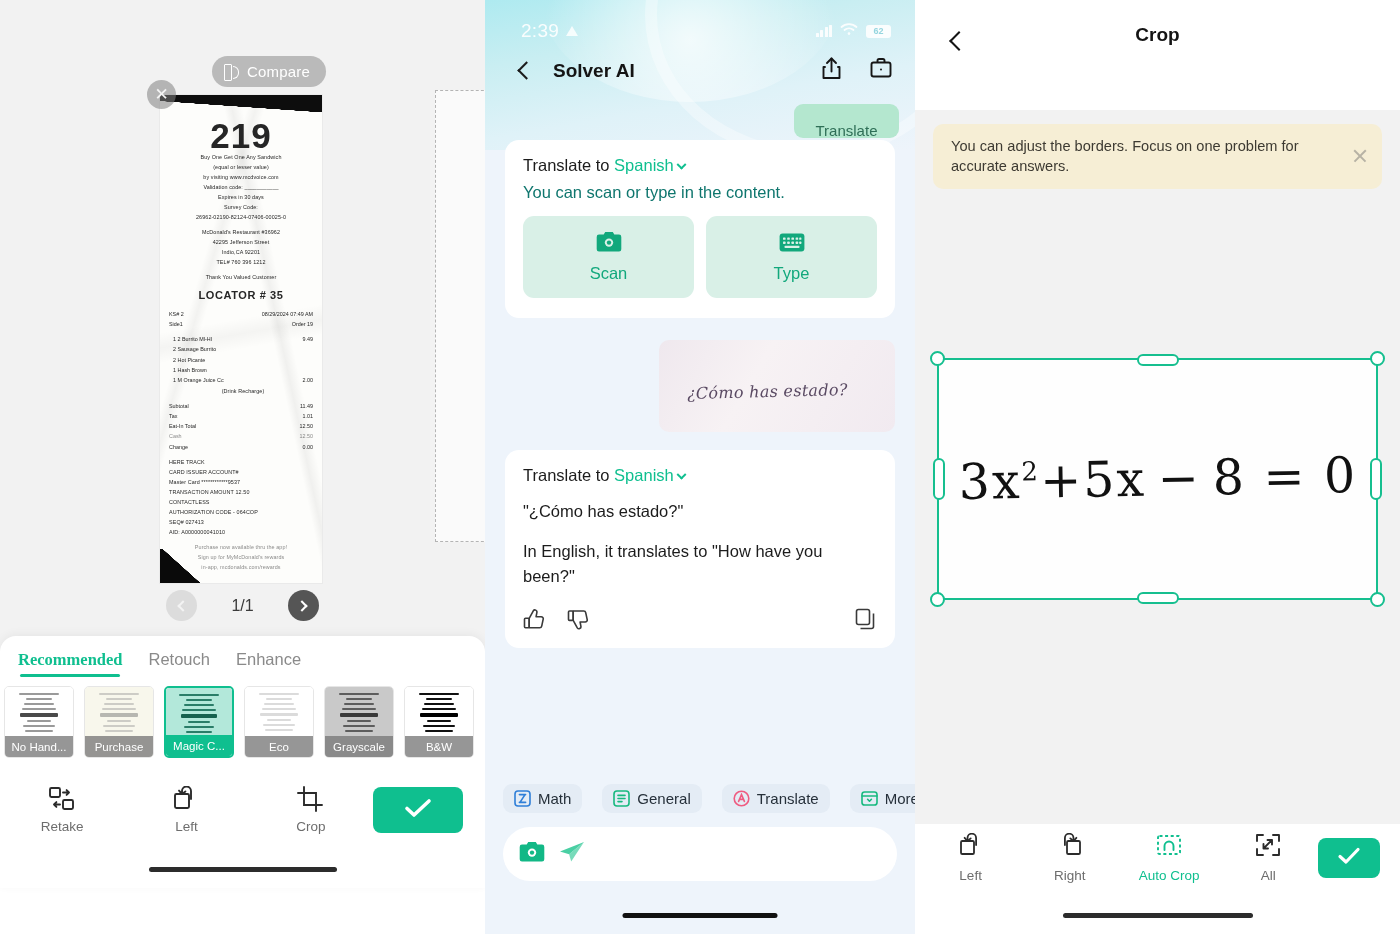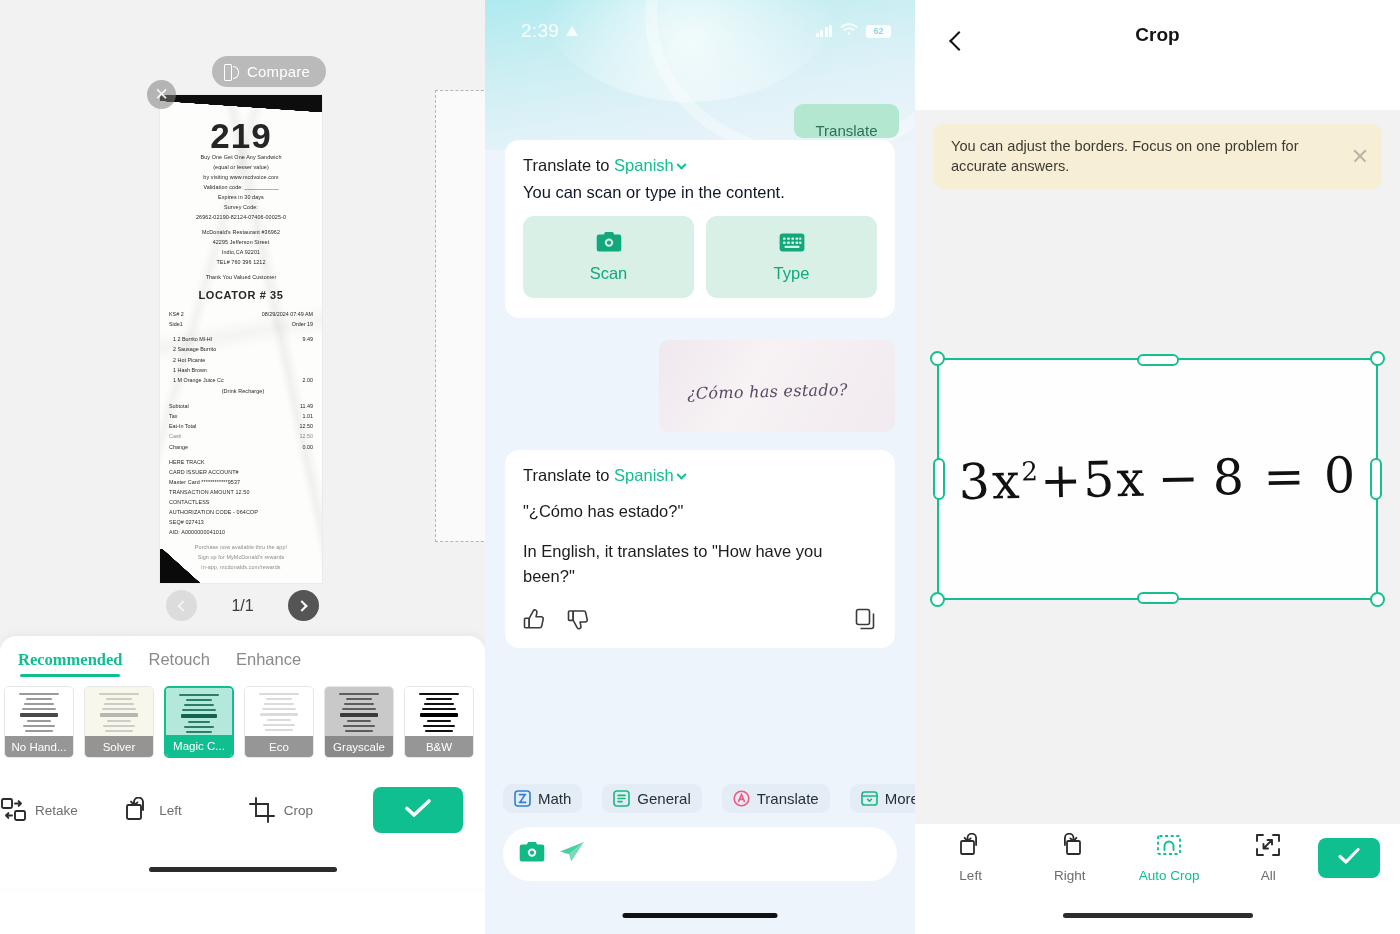--- a/index.html
+++ b/index.html
@@ -103,21 +103,21 @@
   .film-cap {
     position: absolute; left: 0; right: 0; bottom: 0; height: 21px;
     background: rgba(120,120,120,.78); color: #fff; font-size: 11.5px;
     display: flex; align-items: center; justify-content: center; white-space: nowrap;
   }
   .film.sel .film-cap { background: #0fbf8f; }
   .tn-lines { position: absolute; inset: 0; padding: 6px 5px; }
   .tn-lines i { display: block; height: 2px; background: #9a9a9a; margin: 0 auto 3px; border-radius: 1px; filter: blur(.5px); }
 
   .p1-tools { position: absolute; left: 0; right: 0; bottom: 42px; height: 72px; display: flex; align-items: center; }
-  .tool { flex: 1; display: flex; flex-direction: row; align-items: center; gap: 7px; }
+  .tool { flex: 1; display: flex; flex-direction: column; align-items: center; gap: 7px; }
   .tool-lbl { font-size: 13.5px; color: #6d6d6d; }
   .tool svg { display: block; }
   .done-btn {
     flex: 0 0 90px; margin-right: 22px; height: 46px; border-radius: 8px; background: #0fbf8f;
     display: flex; align-items: center; justify-content: center;
   }
   .home-ind { position: absolute; left: 50%; transform: translateX(-50%); bottom: 16px; width: 188px; height: 5px; border-radius: 3px; background: #2c2c2c; }
 
   
   .panel2 { position: relative; flex: 0 0 430px; width: 430px; height: 934px; background: #eef4fb; overflow: hidden; }
@@ -146,21 +146,21 @@
     border-radius: 9px; background: #b4e7cf; color: #2f6f57; font-size: 15px;
     display: flex; align-items: center; justify-content: center; overflow: hidden;
   }
   .chip-cut span { position: relative; top: 9px; }
 
   .p2-body { position: absolute; left: 0; right: 0; top: 140px; bottom: 154px; padding: 0 20px; }
   .card-wide { background: #fff; border-radius: 14px; padding: 16px 18px 20px; }
   .tl-head { font-size: 16.5px; color: #1c1c1c; margin-bottom: 8px; }
   .tl-lang { color: #0fbf8f; }
   .tl-caret { display: inline-block; width: 7px; height: 7px; border-right: 2px solid #0fbf8f; border-bottom: 2px solid #0fbf8f; transform: rotate(45deg) translate(-2px,-2px); margin-left: 4px; }
-  .tl-sub { font-size: 16.5px; color: #0f172a; margin-bottom: 14px; }
+  .tl-sub { font-size: 16.5px; color: #0f766e; margin-bottom: 14px; }
   .act-row { display: flex; gap: 12px; }
   .act {
     flex: 1; height: 82px; border-radius: 11px; background: #d9f0e7;
     display: flex; flex-direction: column; align-items: center; justify-content: center; gap: 7px;
   }
   .act-lbl { font-size: 16.5px; color: #12a87c; }
 
   .user-bubble {
     margin: 22px 0 0 auto; width: 236px; height: 92px; border-radius: 10px;
     background: linear-gradient(120deg, #efe8ee 0%, #f7f2f4 40%, #f1eaf0 100%);
@@ -372,21 +372,21 @@
                 <i style="width:70%"></i>
                 <i style="width:46%"></i>
                 <i style="width:52%"></i>
                 <i style="width:60%"></i>
                 <i style="width:66%;height:4px;background:#6a6a6a"></i>
                 <i style="width:40%"></i>
                 <i style="width:55%"></i>
                 <i style="width:48%"></i>
               </div>
           </div>
-          <div class="film-cap">Solver</div>
+          <div class="film-cap">Purchase</div>
         </div>
         <div class="film sel">
           <div class="film-img" style="background:#b3e8da">
             <div class="tn-lines">
                 <i style="width:70%;background:#2a7d68"></i>
                 <i style="width:46%;background:#2a7d68"></i>
                 <i style="width:52%;background:#2a7d68"></i>
                 <i style="width:60%;background:#2a7d68"></i>
                 <i style="width:66%;height:4px;background:#16624f"></i>
                 <i style="width:40%;background:#2a7d68"></i>
@@ -507,20 +507,40 @@
           <svg width="18" height="14" viewBox="0 0 18 14" fill="none" stroke="#fff" stroke-width="1.8" stroke-linecap="round">
               <path d="M1.5 5A11 11 0 0 1 16.5 5"></path>
               <path d="M4.5 8a7 7 0 0 1 9 0"></path>
               <circle cx="9" cy="11.6" r="1.3" fill="#fff" stroke="none"></circle>
             </svg>
         </span>
         <span class="batt">62</span>
       </div>
     </div>
 
+    <div class="p2-nav">
+      <span class="p2-back"></span>
+      <span class="p2-title">Solver AI</span>
+      <span class="p2-nav-right">
+        <span>
+          <svg width="23" height="25" viewBox="0 0 23 25" fill="none" stroke="#161616" stroke-width="1.9" stroke-linecap="round" stroke-linejoin="round">
+            <path d="M11.5 2.5v13"></path>
+              <path d="M7 7 11.5 2.5 16 7"></path>
+              <path d="M5 11H3.5v11h16V11H18"></path>
+          </svg>
+        </span>
+        <span>
+          <svg width="24" height="24" viewBox="0 0 24 24" fill="none" stroke="#161616" stroke-width="1.9" stroke-linejoin="round">
+            <rect x="2.5" y="6.5" width="19" height="14" rx="2"></rect>
+              <path d="M8.5 6.5V4.6a1.6 1.6 0 0 1 1.6-1.6h3.8a1.6 1.6 0 0 1 1.6 1.6v1.9"></path>
+              <circle cx="12" cy="13.5" r="1" fill="#161616" stroke="none"></circle>
+          </svg>
+        </span>
+      </span>
+    </div>
 
     <div class="chip-cut">
       <span>Translate</span>
     </div>
 
     <div class="p2-body">
 
       <div class="card-wide">
         <div class="tl-head">
           <span>Translate to</span>

